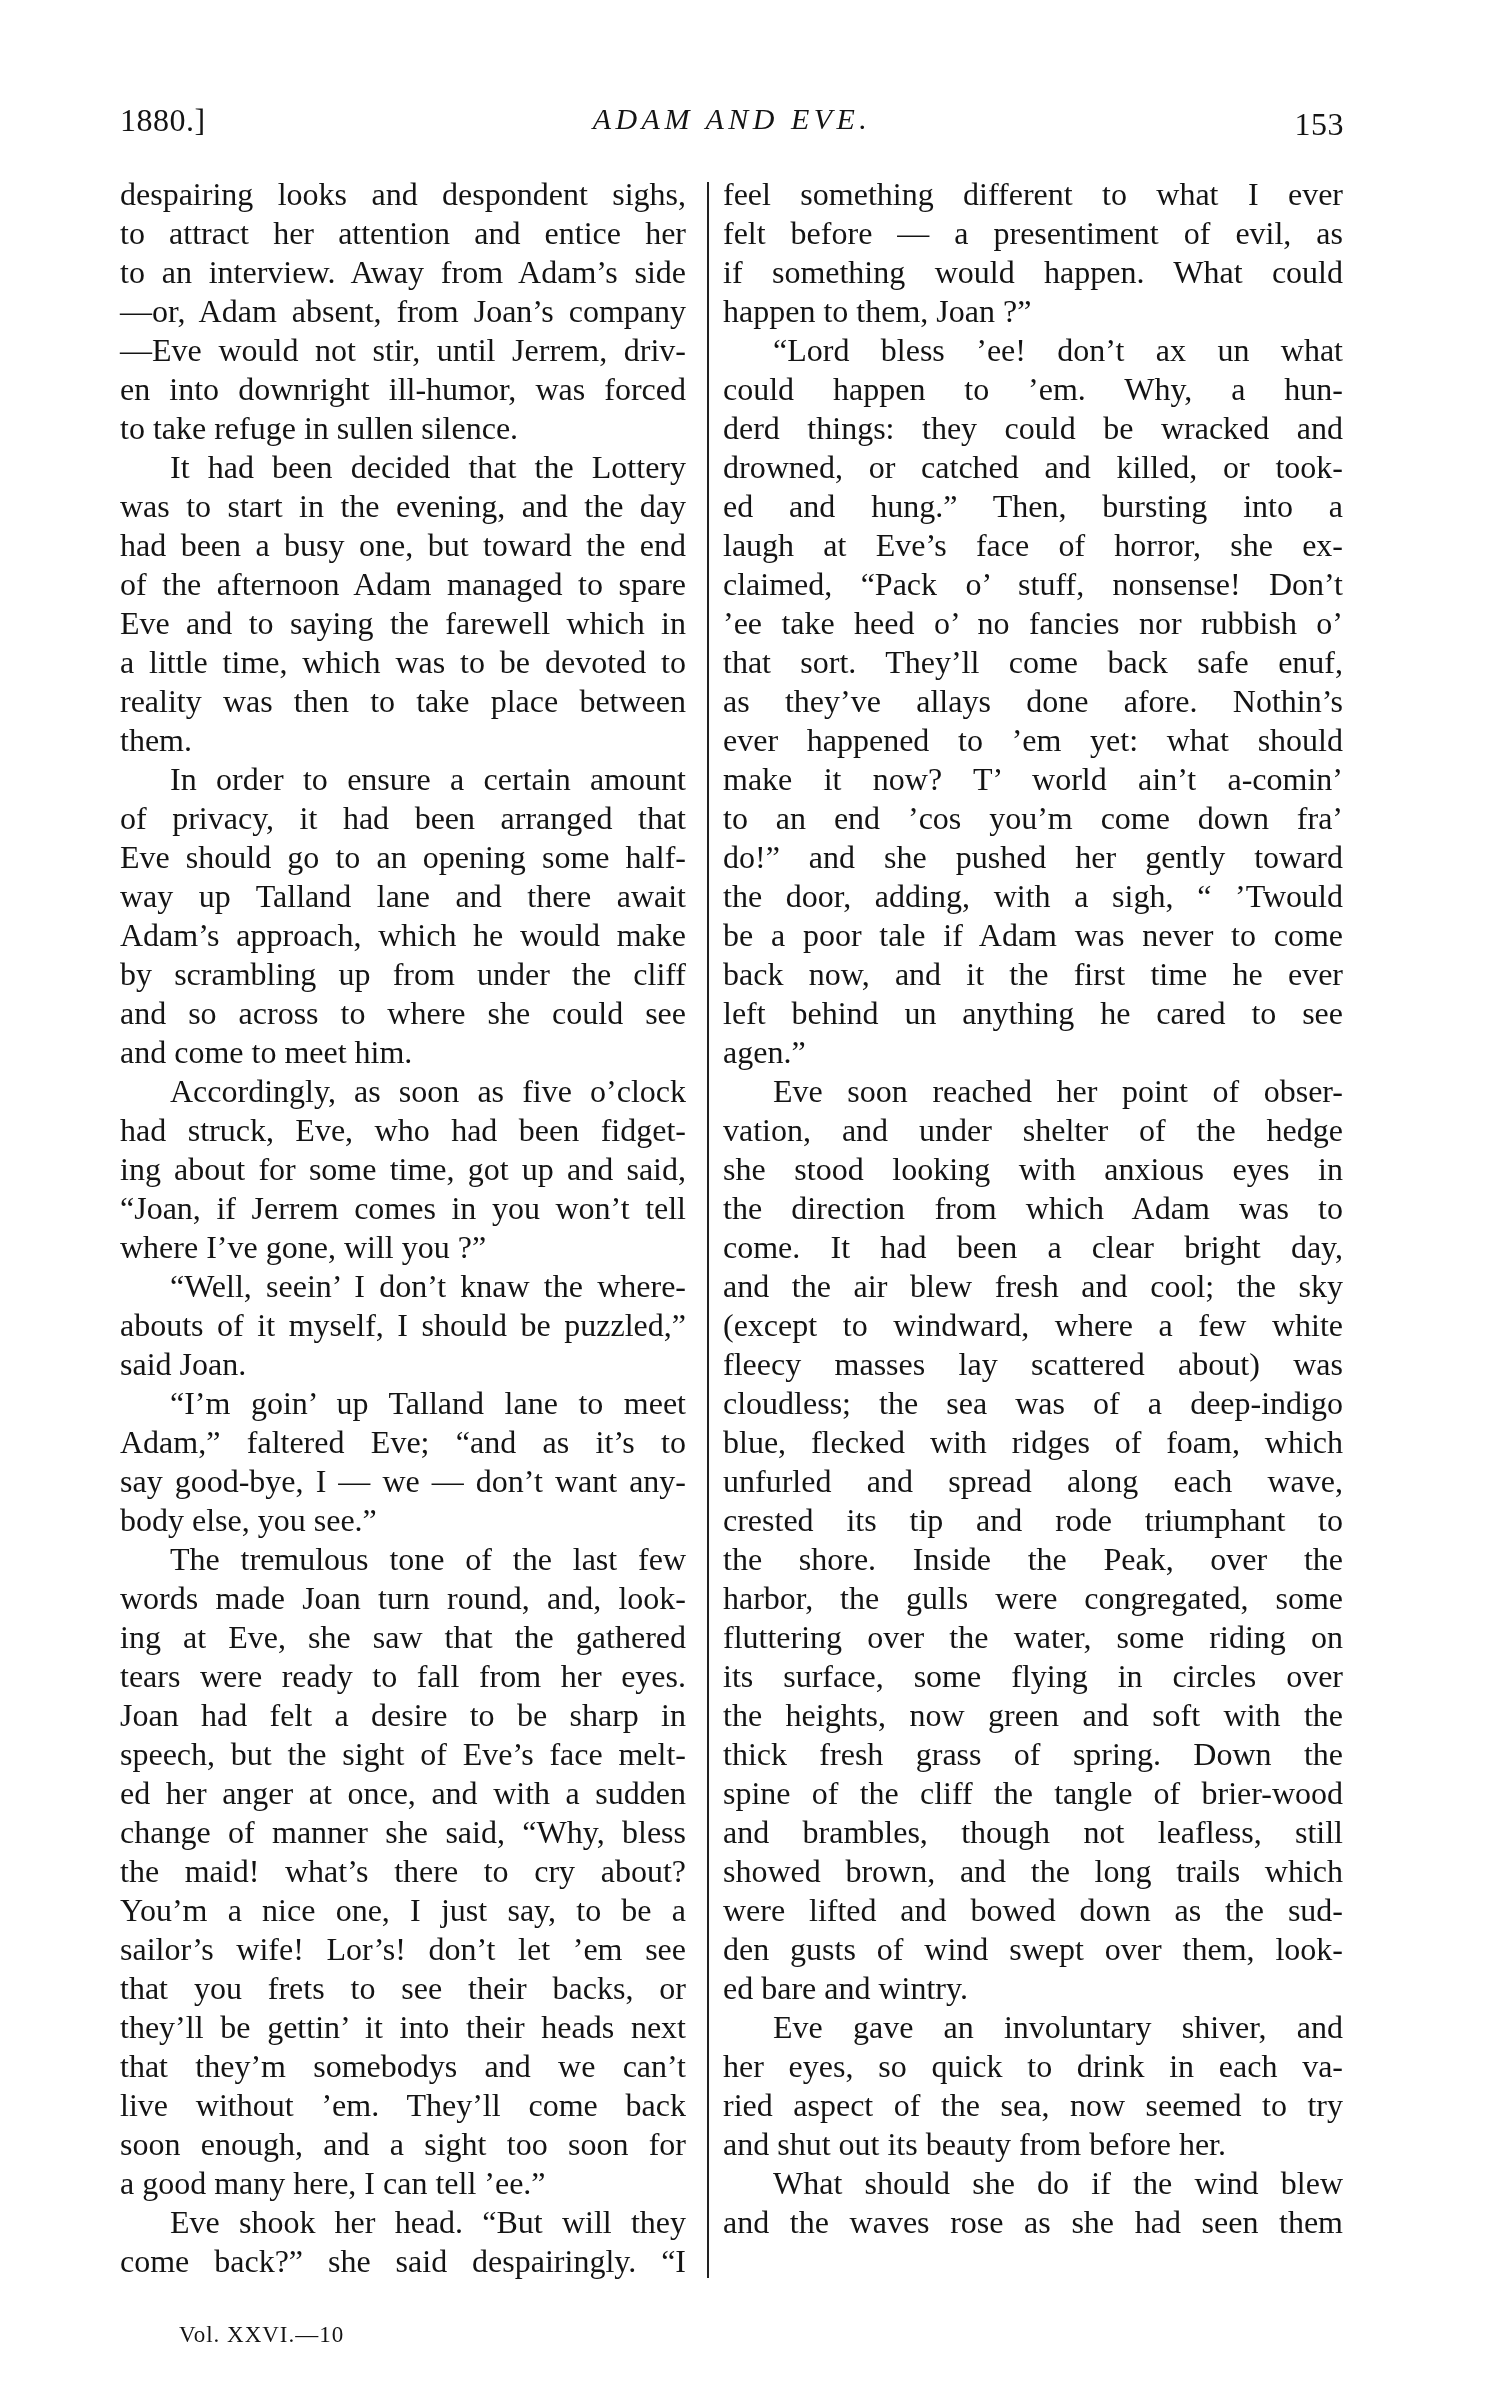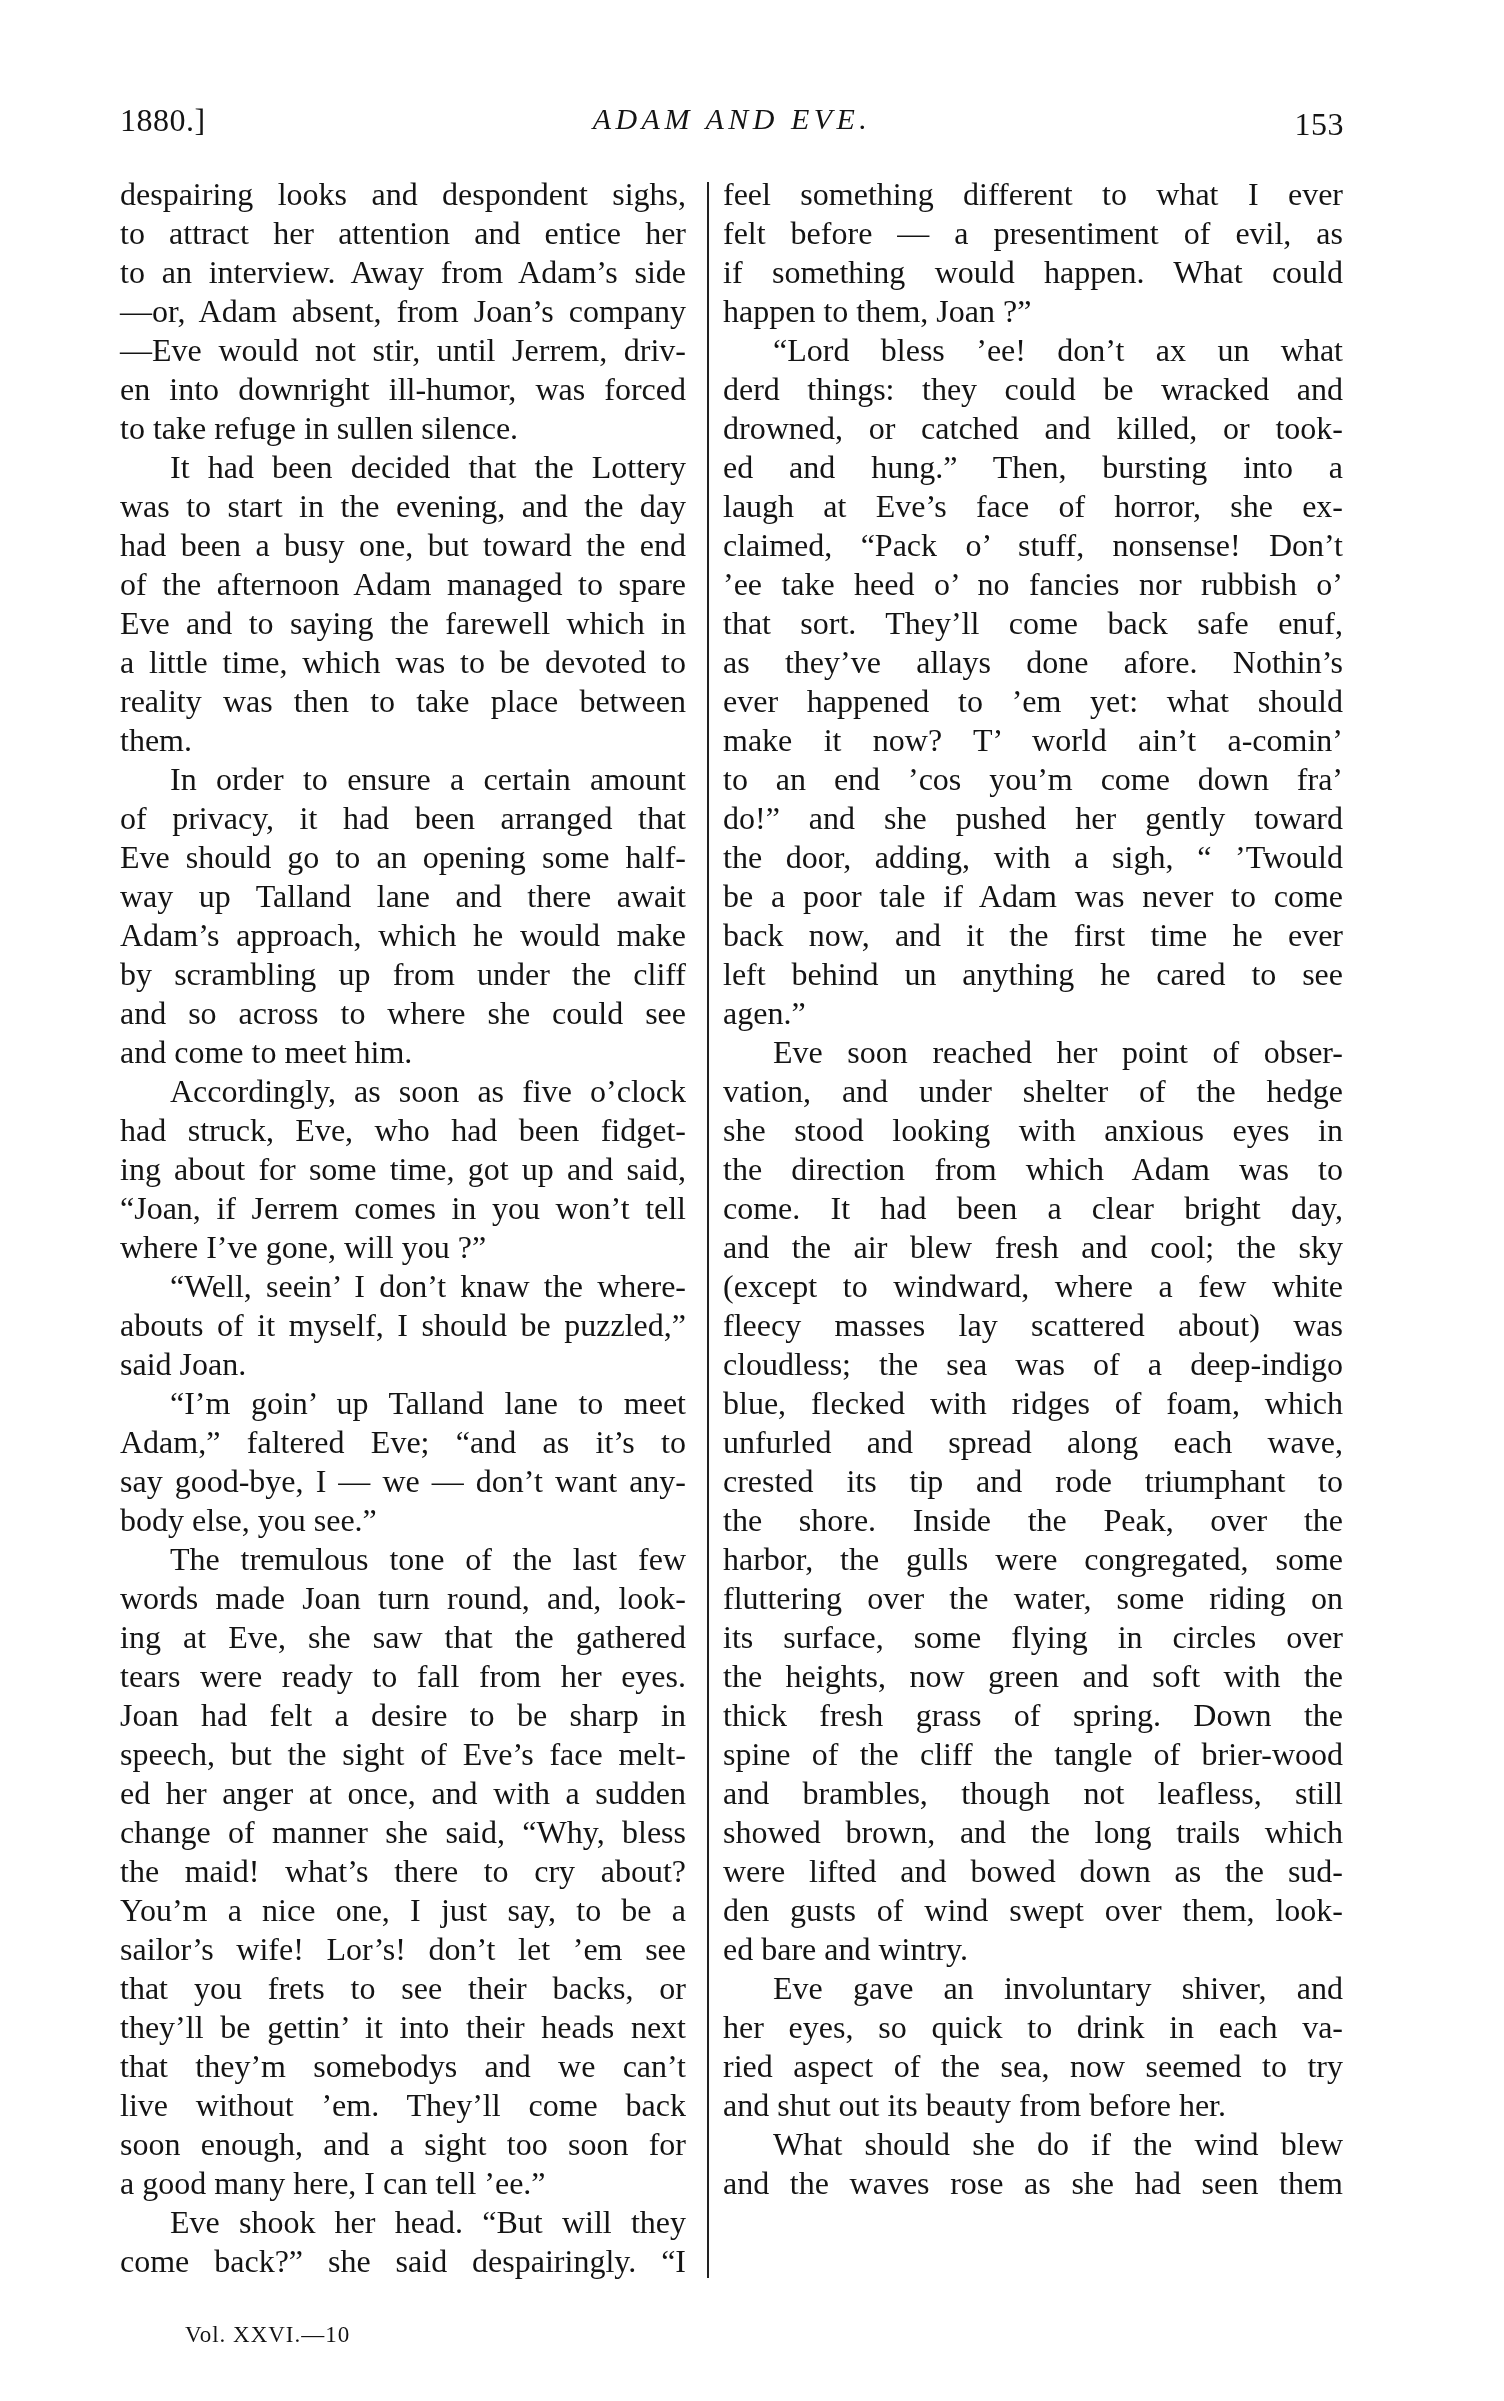--- a/index.html
+++ b/index.html
@@ -10,21 +10,21 @@
   .rh-center { position: absolute; left: 0; right: 0; top: 0; text-align: center;
                font-size: 30px; font-style: italic; letter-spacing: 4.5px; }
   .rh-right { position: absolute; right: 0; top: 4px; font-size: 32px; letter-spacing: 0.5px; text-align: right; }
   .column { position: absolute; top: 175px; font-size: 32px; line-height: 39px; }
   .col-left { left: 120px; width: 566px; }
   .col-right { left: 723px; width: 620px; }
   .divider { position: absolute; left: 707px; top: 182px; width: 1.5px; height: 2096px; background: #222; }
   .line { display: block; white-space: nowrap; text-align: justify; text-align-last: justify; height: 39px; }
   .line.last { text-align-last: left; }
   .line.indent { padding-left: 50px; }
-  .footer-sig { position: absolute; top: 2322px; left: 185px; font-size: 23px; letter-spacing: 1px; }
+  .footer-sig { position: absolute; top: 2322px; left: 179px; font-size: 23px; letter-spacing: 1px; }
 </style>
 </head>
 <body>
 
 <div class="running-head">
   <span class="rh-left">1880.]</span>
   <span class="rh-center">ADAM AND EVE.</span>
   <span class="rh-right">153</span>
 </div>
 
@@ -84,20 +84,21 @@
     <span class="line indent">Eve shook her head.  “But will they</span>
     <span class="line">come back?” she said despairingly.  “I</span>
   </div>
 <div class="divider"></div>
 <div class="column col-right" id="col-right">
     <span class="line">feel something different to what I ever</span>
     <span class="line">felt before — a presentiment of evil, as</span>
     <span class="line">if something would happen.  What could</span>
     <span class="line last">happen to them, Joan ?”</span>
     <span class="line indent">“Lord bless ’ee! don’t ax un what</span>
+    <span class="line">could happen to ’em.  Why, a hun-</span>
     <span class="line">derd things: they could be wracked and</span>
     <span class="line">drowned, or catched and killed, or took-</span>
     <span class="line">ed and hung.”  Then, bursting into a</span>
     <span class="line">laugh at Eve’s face of horror, she ex-</span>
     <span class="line">claimed, “Pack o’ stuff, nonsense!  Don’t</span>
     <span class="line">’ee take heed o’ no fancies nor rubbish o’</span>
     <span class="line">that sort.  They’ll come back safe enuf,</span>
     <span class="line">as they’ve allays done afore.  Nothin’s</span>
     <span class="line">ever happened to ’em yet: what should</span>
     <span class="line">make it now?  T’ world ain’t a-comin’</span>

